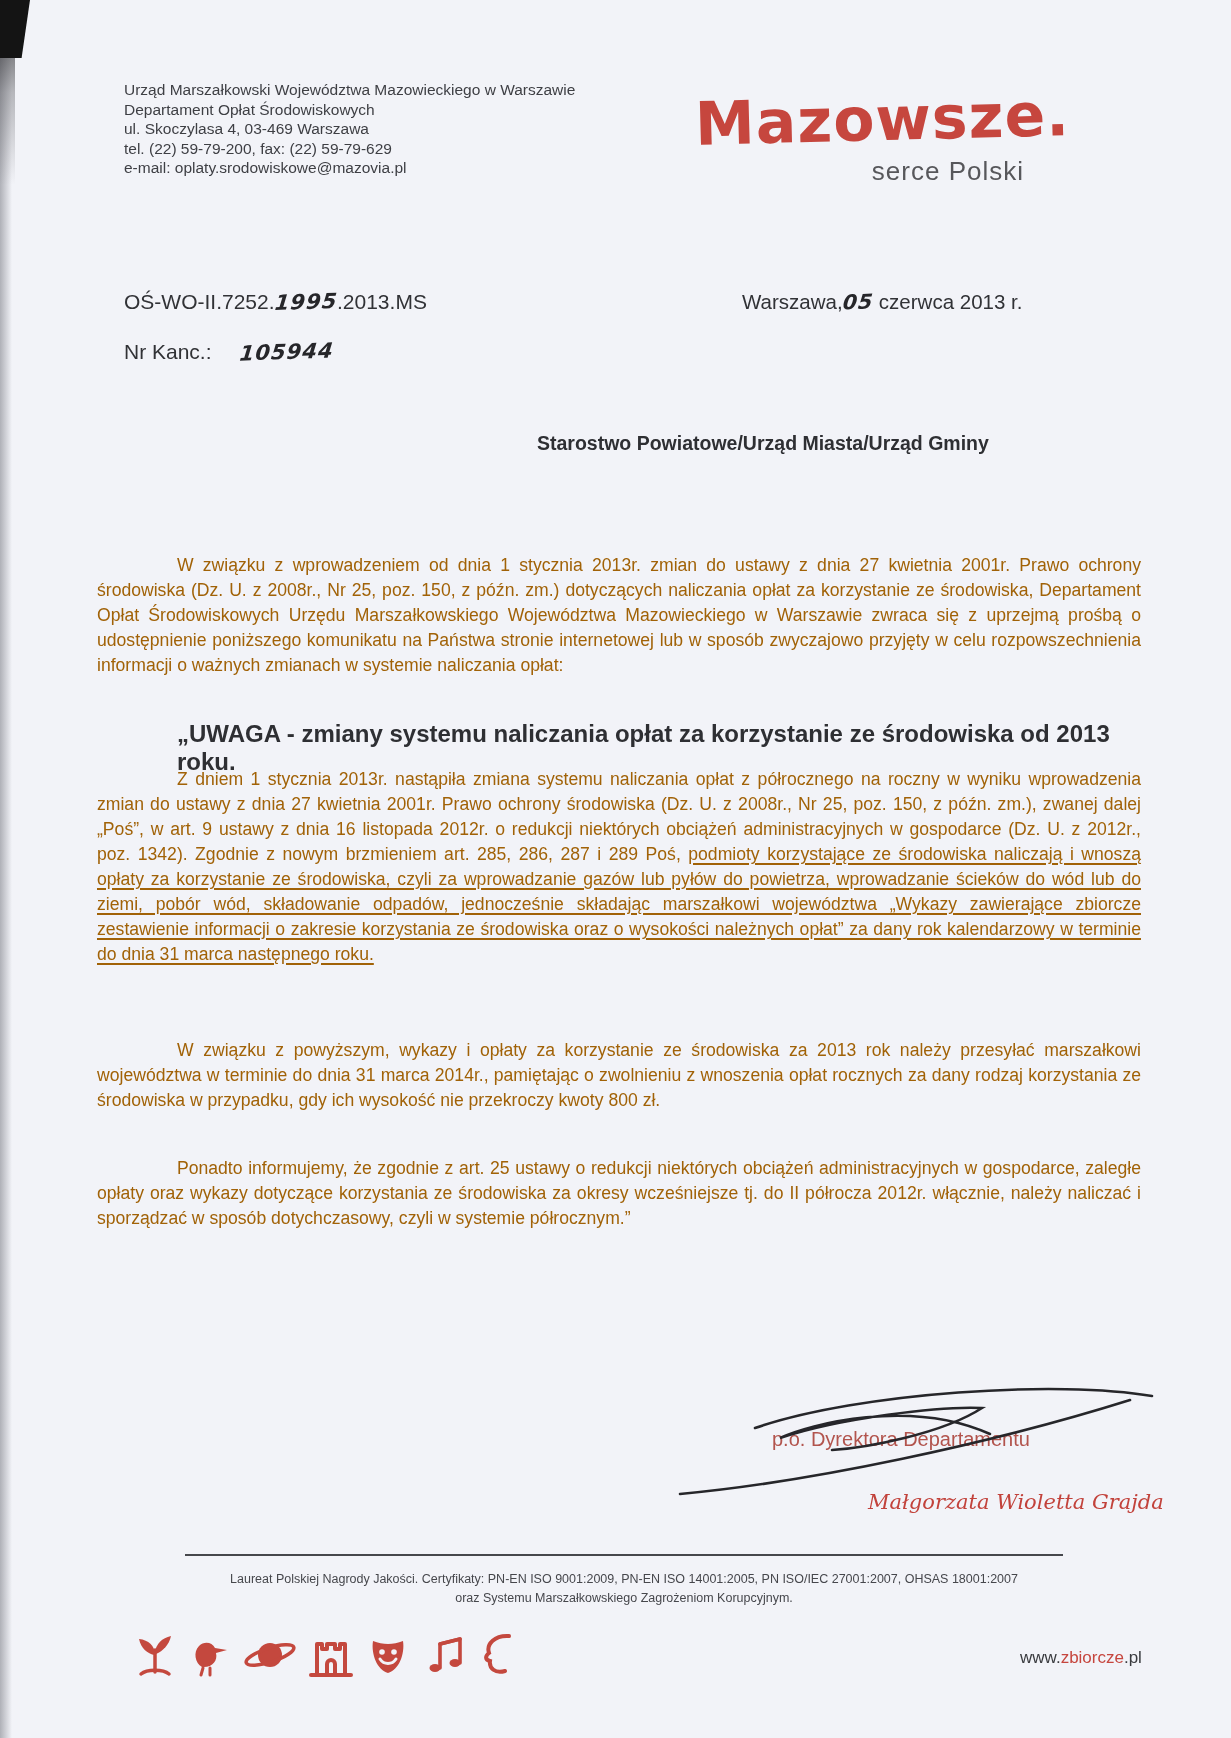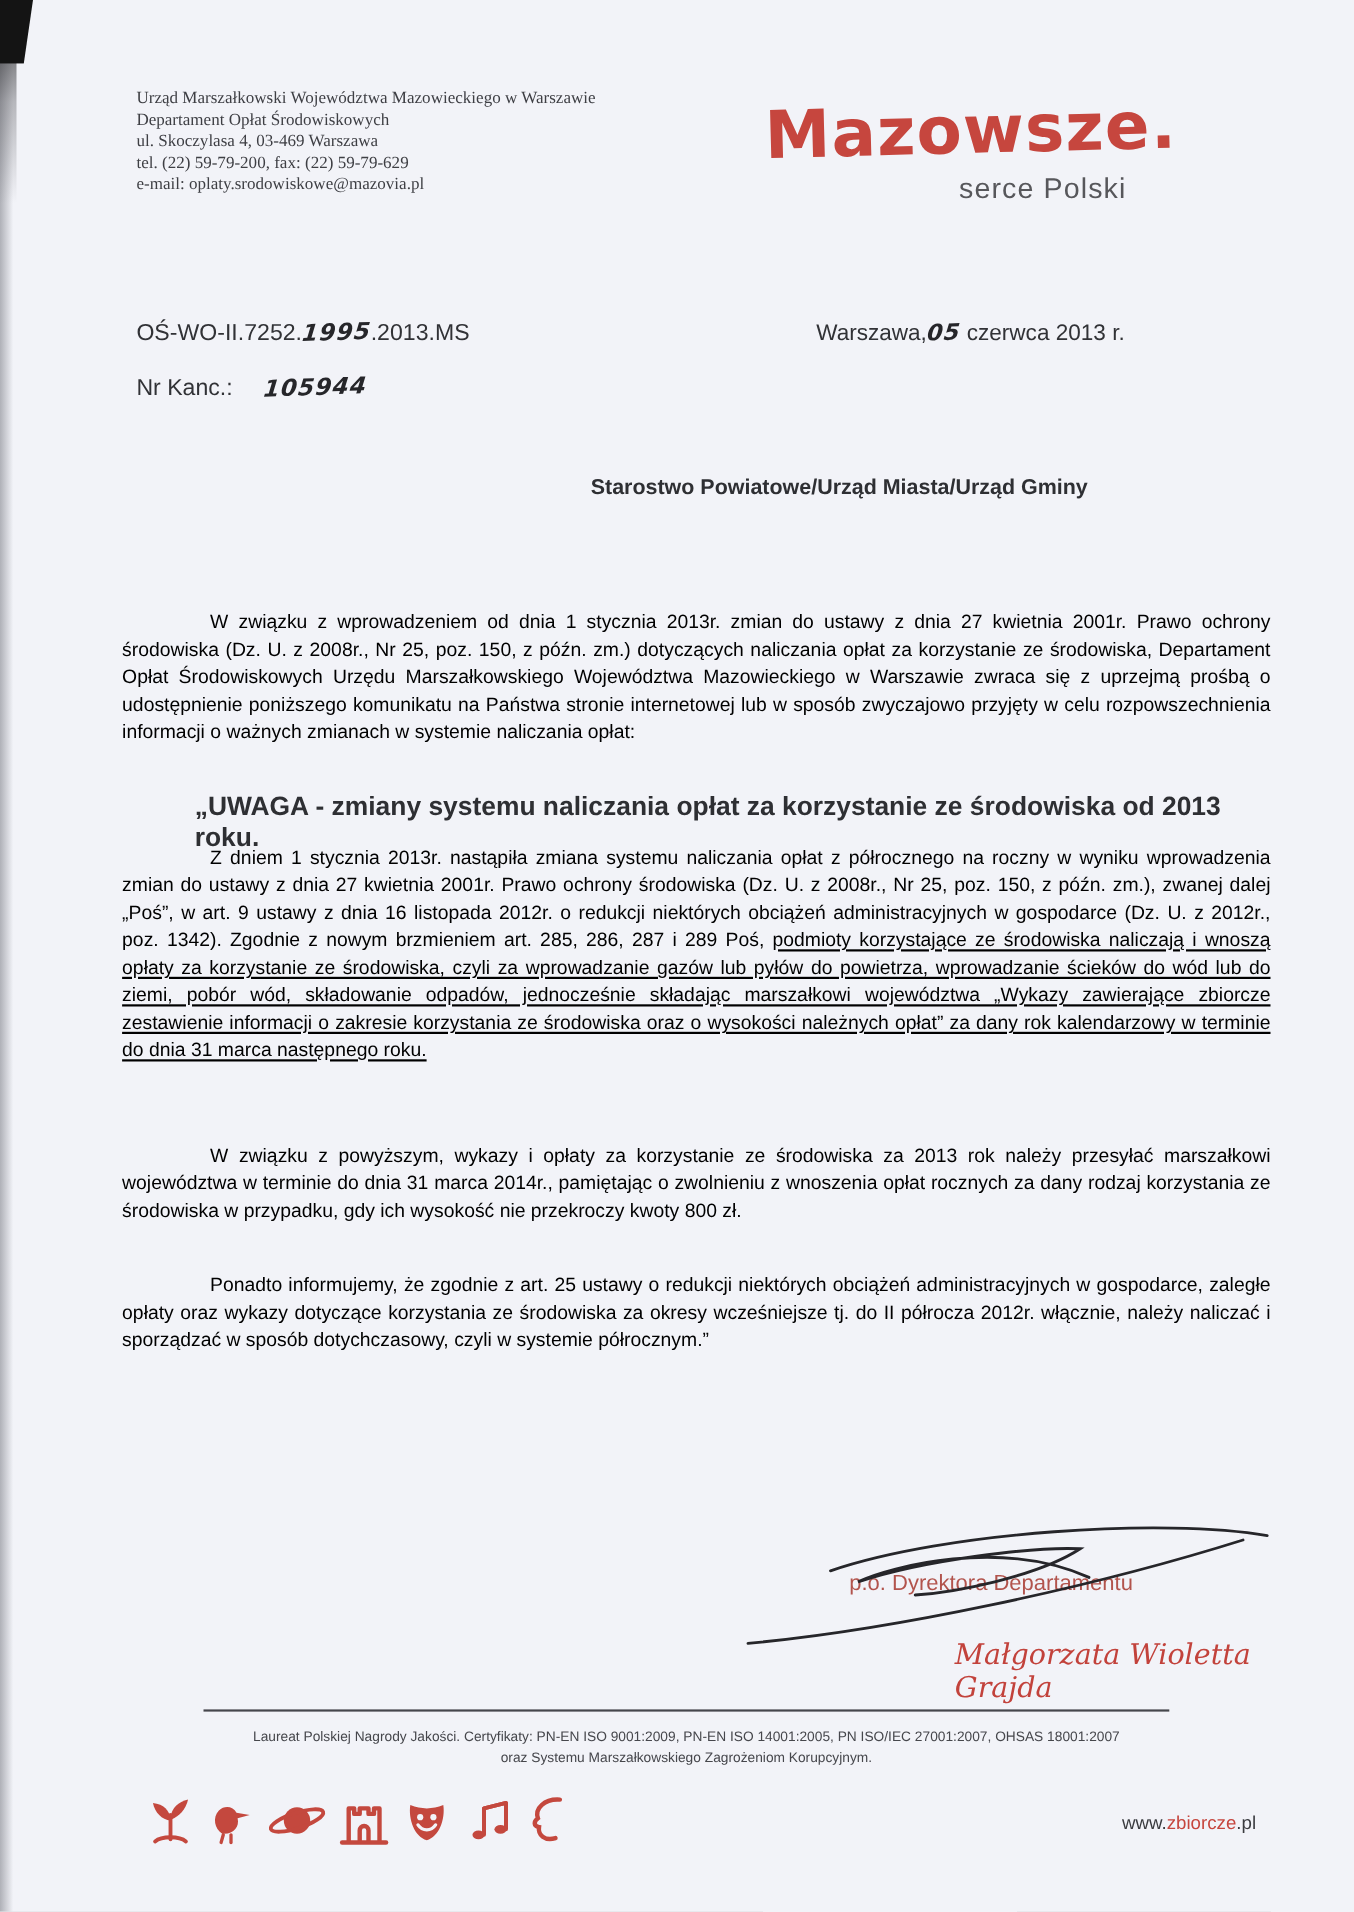--- a/index.html
+++ b/index.html
@@ -10,53 +10,53 @@
   }
   
   .scan-corner { position:absolute; left:0; top:0; width:30px; height:58px;
     background:#141414; clip-path:polygon(0 0,100% 0,72% 100%,0 100%); }
   .scan-edge { position:absolute; left:0; top:0; width:12px; height:100%;
     background:linear-gradient(to right, rgba(120,122,130,.55), rgba(120,122,130,0)); }
   .scan-edge-dark { position:absolute; left:0; top:0; width:15px; height:185px;
     background:linear-gradient(to bottom, rgba(20,20,22,.85), rgba(70,70,75,.35), rgba(70,70,75,0)); }
   
   .sender { position:absolute; left:124px; top:80px; font-size:15.5px;
-    line-height:19.5px; color:#3e3f44;font-family:Liberation Serif, serif; }
+    line-height:19.5px; color:#3e3f44; }
   
   .logo { position:absolute; top:84px; left:636px; width:434px; text-align:right; }
   .brand { font-family:"DejaVu Sans", sans-serif; font-weight:bold;
     font-size:60px; letter-spacing:1px; color:#c6463e;
     display:inline-block; transform:rotate(-1.5deg); }
   .tagline { font-size:26px; color:#57575b; letter-spacing:1px;
     padding-right:46px; margin-top:2px; }
   
   .refline { position:absolute; left:124px; top:290px; font-size:21px; color:#313236; }
   .dateline { position:absolute; left:742px; top:290px; font-size:20.5px; color:#313236; }
   .kancline { position:absolute; left:124px; top:340px; font-size:21px; color:#313236; }
   .hand { font-family:"DejaVu Sans", sans-serif; font-weight:bold; font-style:italic;
     display:inline-block; transform:skewX(-8deg) rotate(-2deg); letter-spacing:1px;
     color:#26262a; }
   .kanc-num { margin-left:28px; }
   
   .addressee { position:absolute; left:537px; top:432px; font-size:19.5px;
     font-weight:bold; color:#2e2f33; }
   
-  .para { position:absolute; left:111px; width:1044px; font-size:17.6px;
-    line-height:25px; text-align:justify; color:#000000; text-indent:80px; }
+  .para { position:absolute; left:97px; width:1044px; font-size:17.6px;
+    line-height:25px; text-align:justify; color:#a16207; text-indent:80px; }
   .p1 { top:553px; }
   .uwaga { position:absolute; left:97px; width:1044px; top:720px;
     padding-left:80px; box-sizing:border-box; font-size:24px;
     font-weight:bold; color:#2e2f33; }
   .p2 { top:767px; }
   .p3 { top:1038px; }
   .p4 { top:1156px; }
   .ul { text-decoration:underline; text-decoration-thickness:1.5px; text-underline-offset:3px; }
   
   .sig-title { position:absolute; left:772px; top:1428px; font-size:20px; color:#b2544d; }
-  .sig-name { position:absolute; left:868px; top:1490px; font-size:26px;
+  .sig-name { position:absolute; left:868px; top:1490px; font-size:21px;
     font-family:"DejaVu Serif", serif; font-style:italic; color:#c2423b; }
   .sig-scrawl { position:absolute; left:660px; top:1376px; pointer-events:none; }
   
   .footer { position:absolute; left:185px; top:1554px; width:878px;
     border-top:2px solid #46474c; text-align:center; font-size:12.5px;
     line-height:19px; color:#46474c; padding-top:14px; }
   .icon-strip { position:absolute; left:133px; top:1632px; display:flex;
     gap:10px; align-items:flex-end; }
   .icon-strip svg { display:block; }
   .website { position:absolute; left:1020px; top:1648px; font-size:17px; color:#3a3b3f; }

